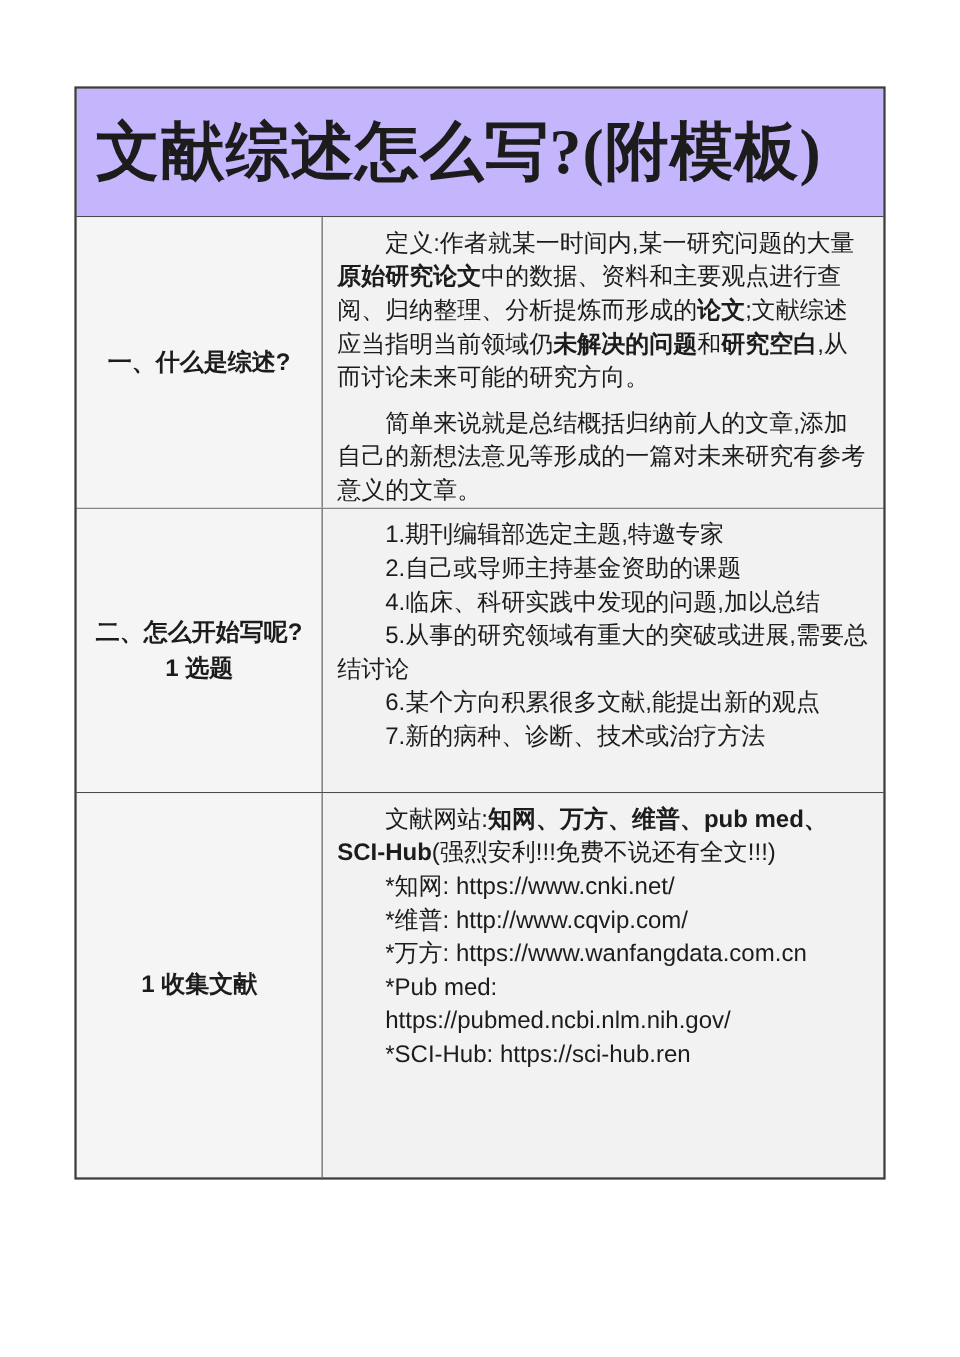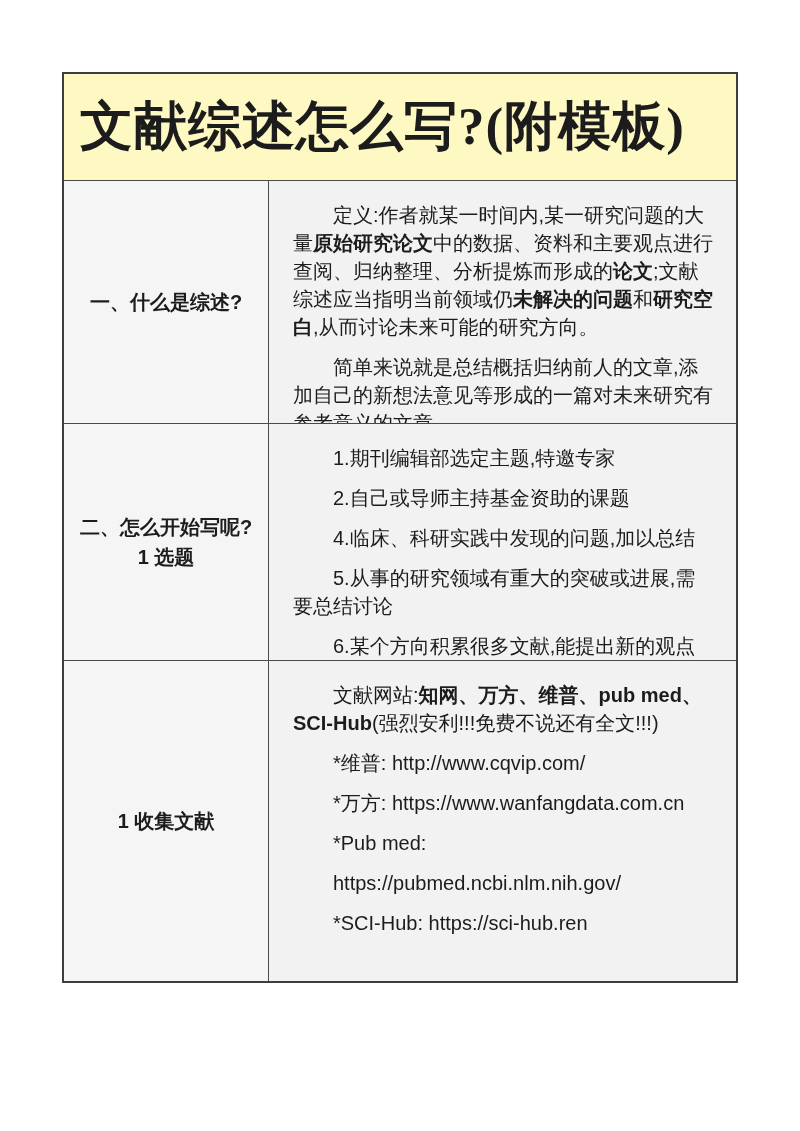--- a/index.html
+++ b/index.html
@@ -6,40 +6,40 @@
   body {
     width:800px; height:1131px; background:#ffffff;
     font-family:"Liberation Sans","DejaVu Sans",sans-serif;
     color:#1c1c1c; position:relative; overflow:hidden;
   }
   .doc-table {
     position:absolute; left:62px; top:72px; width:676px;
     border:2px solid #3d3d3d; box-sizing:border-box; background:#f3f3f3;
   }
   .title-row {
-    height:106px; background:#fef9c3;
+    height:106px; background:#c4b5fd;
     display:flex; align-items:center;
     padding:0 16px; box-sizing:border-box;
     font-family:"Liberation Serif","DejaVu Serif",serif;
     font-weight:700; font-size:53px; letter-spacing:1px;
     white-space:nowrap; overflow:hidden;text-align:center;
   }
   .row { display:flex; border-top:1px solid #4a4a4a; box-sizing:border-box; }
   .r1 { height:243px; } .r2 { height:237px; } .r3 { height:321px; } .r4 { height:62px; }
   .hdr {
     width:205px; flex:0 0 205px; border-right:1px solid #4a4a4a;
     display:flex; flex-direction:column; align-items:center; justify-content:center;
     font-weight:700; font-size:20px; line-height:1.5;
     padding:4px 6px; box-sizing:border-box; background:#f5f5f5;
   }
   .cnt {
     flex:1; padding:8px 10px 4px 12px; box-sizing:border-box;
     font-size:20px; line-height:28px; overflow:hidden; background:#f2f2f2;
   }
-  .cnt p { margin:12px; text-indent:2em; }
+  .cnt p { margin:0; text-indent:2em; }
   .cnt.gapped p { margin-bottom:10px; }
   .b { font-weight:700; }
 </style>
 </head>
 <body>
 
 <div class="doc-table">
 
   <div class="title-row">文献综述怎么写?(附模板)</div>
 
@@ -67,20 +67,21 @@
         <p><span>7.新的病种、诊断、技术或治疗方法</span></p>
       </div>
   </div>
 
   <div class="row r3">
     <div class="hdr">
         <div>1 收集文献</div>
       </div>
     <div class="cnt">
         <p><span>文献网站:</span><span class="b">知网、万方、维普、pub med、SCI-Hub</span><span>(强烈安利!!!免费不说还有全文!!!)</span></p>
+        <p><span>*知网: https://www.cnki.net/</span></p>
         <p><span>*维普: http://www.cqvip.com/</span></p>
         <p><span>*万方: https://www.wanfangdata.com.cn</span></p>
         <p><span>*Pub med:</span></p>
         <p><span>https://pubmed.ncbi.nlm.nih.gov/</span></p>
         <p><span>*SCI-Hub: https://sci-hub.ren</span></p>
       </div>
   </div>
 
 
 </div>

